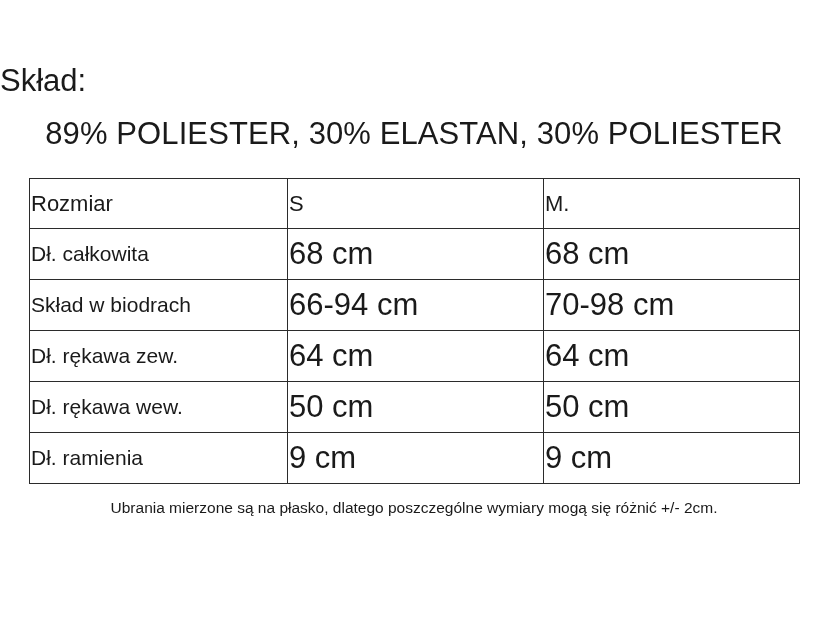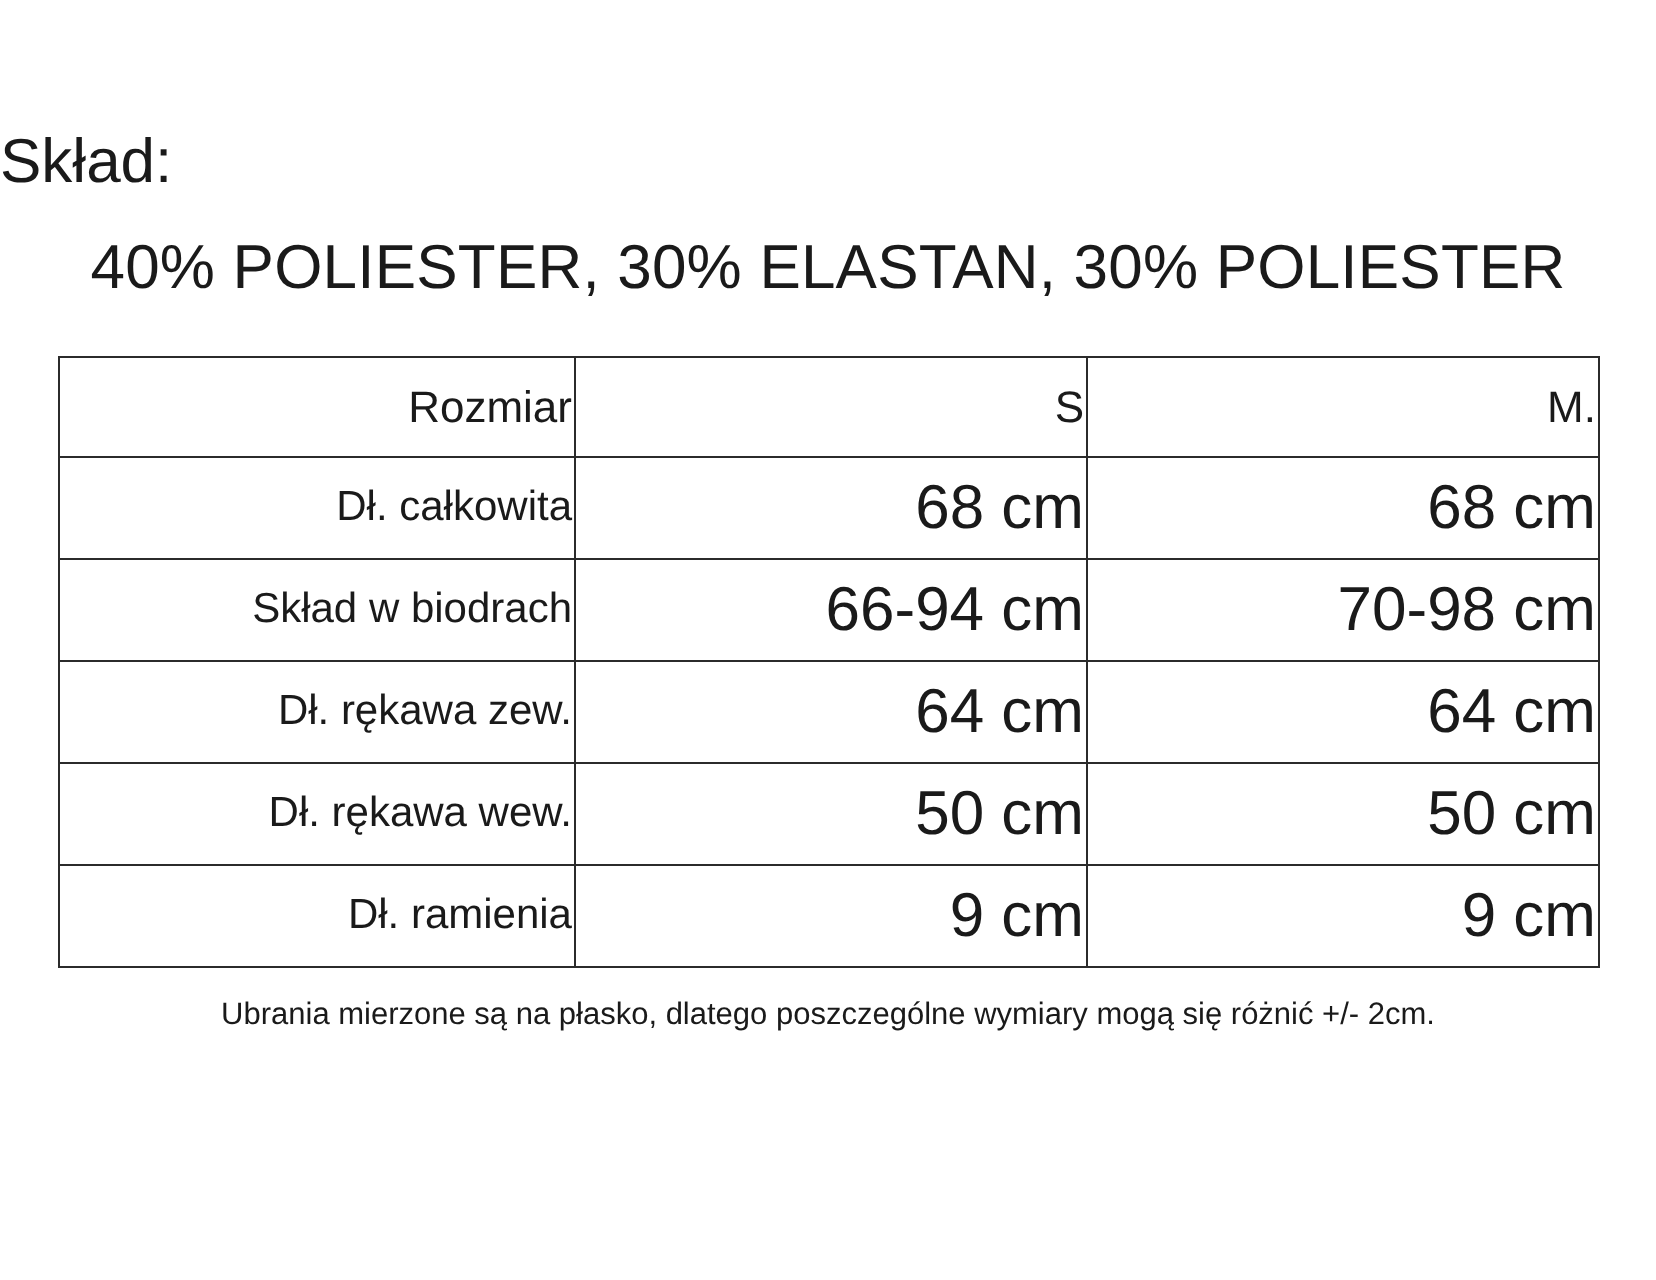--- a/index.html
+++ b/index.html
@@ -44,21 +44,21 @@
     width: 770px;
   }
   table.size-table {
     width: 770px;
     border-collapse: collapse;
     table-layout: fixed;
   }
   table.size-table th,
   table.size-table td {
     border: 1px solid #2b2b2b;
-    text-align: right;
+    text-align: left;
     vertical-align: middle;
     font-weight: 400;
     color: #1a1a1a;
   }
   table.size-table col.c-label { width: 258px; }
   table.size-table col.c-val { width: 256px; }
 
   table.size-table thead th {
     height: 47px;
     font-size: 22px;
@@ -79,21 +79,21 @@
     margin-top: 14px;
     line-height: 1.3;
   }
 </style>
 </head>
 <body>
 
 <div class="page">
 
   <div class="title">Skład:</div>
-  <div class="subtitle">40% POLIESTER, 30% ELASTAN, 30% POLIESTER</div>
+  <div class="subtitle">89% POLIESTER, 30% ELASTAN, 30% POLIESTER</div>
 
   <div class="table-wrap">
     <table class="size-table">
       <colgroup>
         <col class="c-label">
         <col class="c-val">
         <col class="c-val">
       </colgroup>
       <thead>
         <tr>

